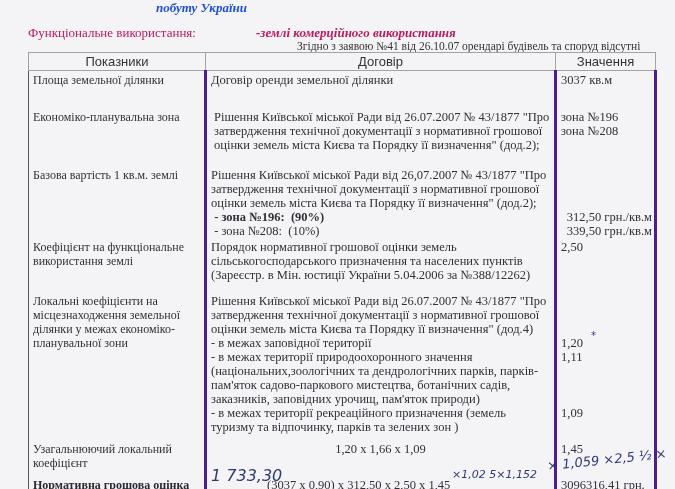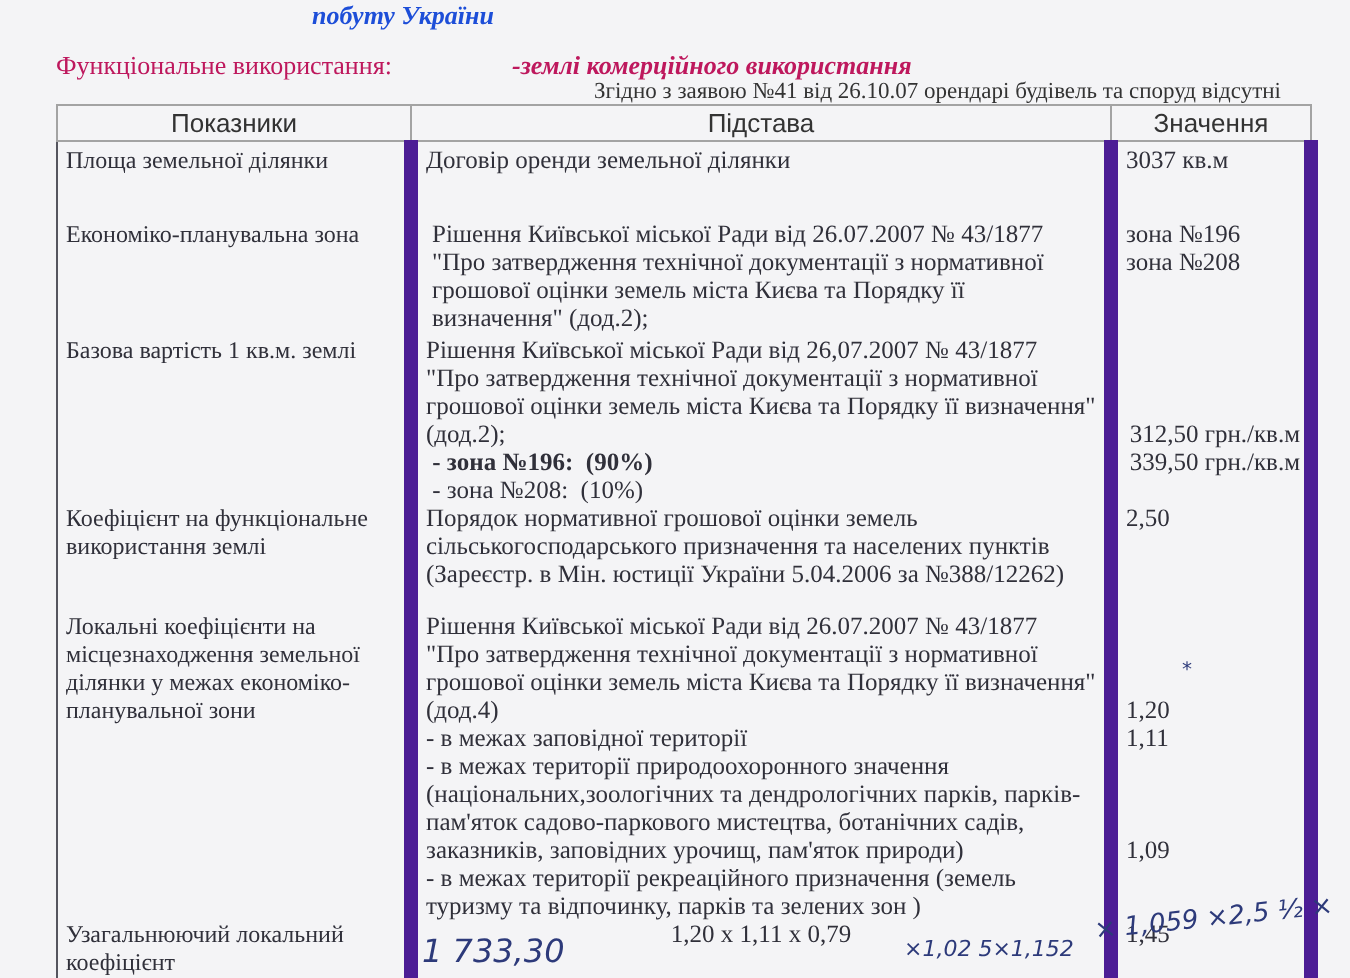--- a/index.html
+++ b/index.html
@@ -25,21 +25,21 @@
   }
   table.main col.c1 { width:177px; }
   table.main col.c2 { width:350px; }
   table.main col.c3 { width:100px; }
   table.main th {
     font-family:"Liberation Sans", "DejaVu Sans", sans-serif;
     font-weight:normal; font-size:13px;
     border:1px solid #a3a3a3; height:17px; padding:0; color:#333;
   }
   table.main td {
-    border-left:1px solid #55555e; border-right:7px solid #4c1d95;
+    border-left:1px solid #55555e; border-right:3px solid #4c1d95;
     vertical-align:top; padding:0 4px; color:#30303a;
   }
   table.main tr.first td { border-top:1px solid #55555e; }
   td.ind { color:#4a4a55; font-size:12px; }
   td.val { text-align:left; }
   .sub { display:block; }
   .valline { display:block; }
   .hand {
     position:absolute; font-family:"DejaVu Sans", sans-serif; font-style:italic;
     color:#2d3a7a; font-size:13px; white-space:nowrap;
@@ -57,21 +57,21 @@
 
 <table class="main">
   <colgroup>
       <col class="c1">
       <col class="c2">
       <col class="c3">
     </colgroup>
   <thead>
     <tr>
       <th>Показники</th>
-      <th>Підстава</th>
+      <th>Договір</th>
       <th>Значення</th>
     </tr>
   </thead>
   <tbody>
 
     <tr class="first">
       <td class="ind" style="height:37px;padding-top:2px;">Площа земельної ділянки</td>
       <td style="padding-top:2px;">
         <span class="sub">Договір оренди земельної ділянки</span>
       </td>
@@ -125,21 +125,21 @@
       <td class="val">
         <span class="valline" style="margin-top:42px;">1,20</span>
         <span class="valline">1,11</span>
         <span class="valline" style="margin-top:42px;">1,09</span>
       </td>
     </tr>
 
     <tr>
       <td class="ind" style="height:36px;">Узагальнюючий локальний коефіцієнт</td>
       <td style="text-align:center;">
-        <span class="sub">1,20 х 1,11 х 0,79</span>
+        <span class="sub">1,20 х 1,66 х 1,09</span>
       </td>
       <td class="val">
         <span class="valline">1,45</span>
       </td>
     </tr>
 
     <tr>
       <td class="ind bold-last" style="height:20px;color:#2a2a34;">Нормативна грошова оцінка</td>
       <td style="padding-left:60px;">
         <span class="sub">(3037 х 0,90) х 312,50 х 2,50 х 1,45</span>

